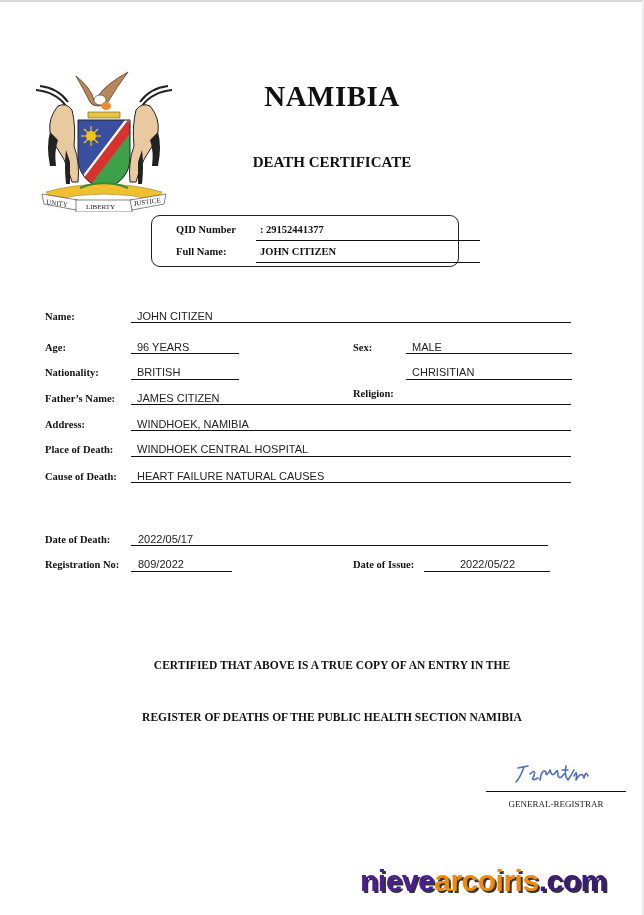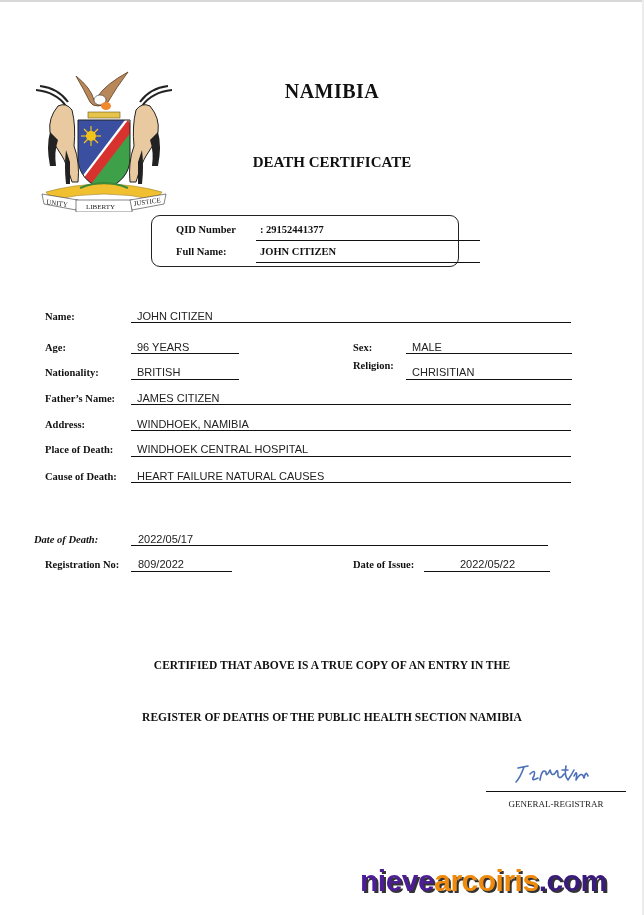--- a/index.html
+++ b/index.html
@@ -6,21 +6,21 @@
     body {
       width: 644px; height: 915px; background: #ffffff; position: relative; overflow: hidden;
       font-family: "Liberation Serif", "DejaVu Serif", serif; color: #111;
     }
     .page-edge { position: absolute; left: 0; top: 0; width: 644px; height: 2px; background: #d8d8d8; }
     .page-edge-r { position: absolute; right: 0; top: 0; width: 2px; height: 915px; background: #ececec; }
 
     .crest { position: absolute; left: 36px; top: 66px; width: 136px; height: 146px; }
 
     .title { position: absolute; left: 190px; top: 80px; width: 284px; text-align: center;
-      font-weight: bold; font-size: 20px; letter-spacing: 0.5px; }
+      font-weight: bold; font-size: 29px; letter-spacing: 0.5px; }
     .subtitle { position: absolute; left: 190px; top: 154px; width: 284px; text-align: center;
       font-weight: bold; font-size: 15px; }
 
     .id-box { position: absolute; left: 151px; top: 215px; width: 308px; height: 52px;
       border: 1.5px solid #222; border-radius: 9px; box-sizing: border-box; }
     .id-row { position: absolute; left: 24px; font-size: 10.5px; font-weight: bold; }
     .id-row .lbl { position: absolute; left: 0; top: 0; white-space: nowrap; }
     .id-row .val { position: absolute; left: 84px; top: 0; white-space: nowrap; }
     .id-row .uline { position: absolute; left: 80px; top: 16px; width: 224px; height: 1px; background: #111; }
 
@@ -121,41 +121,41 @@
 <div class="field-line" style="left:131px; top:353px; width:108px;"></div>
 
 <div class="field-label" style="left:353px; top:342px;">Sex:</div>
 <div class="field-value" style="left:412px; top:341px;">MALE</div>
 <div class="field-line" style="left:406px; top:353px; width:166px;"></div>
 
 <div class="field-label" style="left:45px; top:367px;">Nationality:</div>
 <div class="field-value" style="left:137px; top:366px;">BRITISH</div>
 <div class="field-line" style="left:131px; top:379px; width:108px;"></div>
 
-<div class="field-label" style="left:353px; top:360px;text-align:center;">Religion:</div>
+<div class="field-label" style="left:353px; top:388px;text-align:center;">Religion:</div>
 <div class="field-value" style="left:412px; top:366px;">CHRISITIAN</div>
 <div class="field-line" style="left:406px; top:379px; width:166px;"></div>
 
 <div class="field-label" style="left:45px; top:393px;">Father’s Name:</div>
 <div class="field-value" style="left:137px; top:392px;">JAMES CITIZEN</div>
 <div class="field-line" style="left:131px; top:404px; width:440px;"></div>
 
 <div class="field-label" style="left:45px; top:419px;">Address:</div>
 <div class="field-value" style="left:137px; top:418px;">WINDHOEK, NAMIBIA</div>
 <div class="field-line" style="left:131px; top:430px; width:440px;"></div>
 
 <div class="field-label" style="left:45px; top:444px;">Place of Death:</div>
 <div class="field-value" style="left:137px; top:443px;">WINDHOEK CENTRAL HOSPITAL</div>
 <div class="field-line" style="left:131px; top:456px; width:440px;"></div>
 
 <div class="field-label" style="left:45px; top:471px;">Cause of Death:</div>
 <div class="field-value" style="left:137px; top:470px;">HEART FAILURE NATURAL CAUSES</div>
 <div class="field-line" style="left:131px; top:482px; width:440px;"></div>
 
-<div class="field-label" style="left:34px; top:534px;font-style:italic;">Date of  Death:</div>
+<div class="field-label" style="left:45px; top:534px;">Date of  Death:</div>
 <div class="field-value" style="left:138px; top:533px;">2022/05/17</div>
 <div class="field-line" style="left:131px; top:545px; width:417px;"></div>
 
 <div class="field-label" style="left:45px; top:559px;">Registration No:</div>
 <div class="field-value" style="left:138px; top:558px;">809/2022</div>
 <div class="field-line" style="left:131px; top:571px; width:101px;"></div>
 
 <div class="field-label" style="left:353px; top:559px;">Date of Issue:</div>
 <div class="field-value" style="left:460px; top:558px;">2022/05/22</div>
 <div class="field-line" style="left:424px; top:571px; width:126px;"></div>

